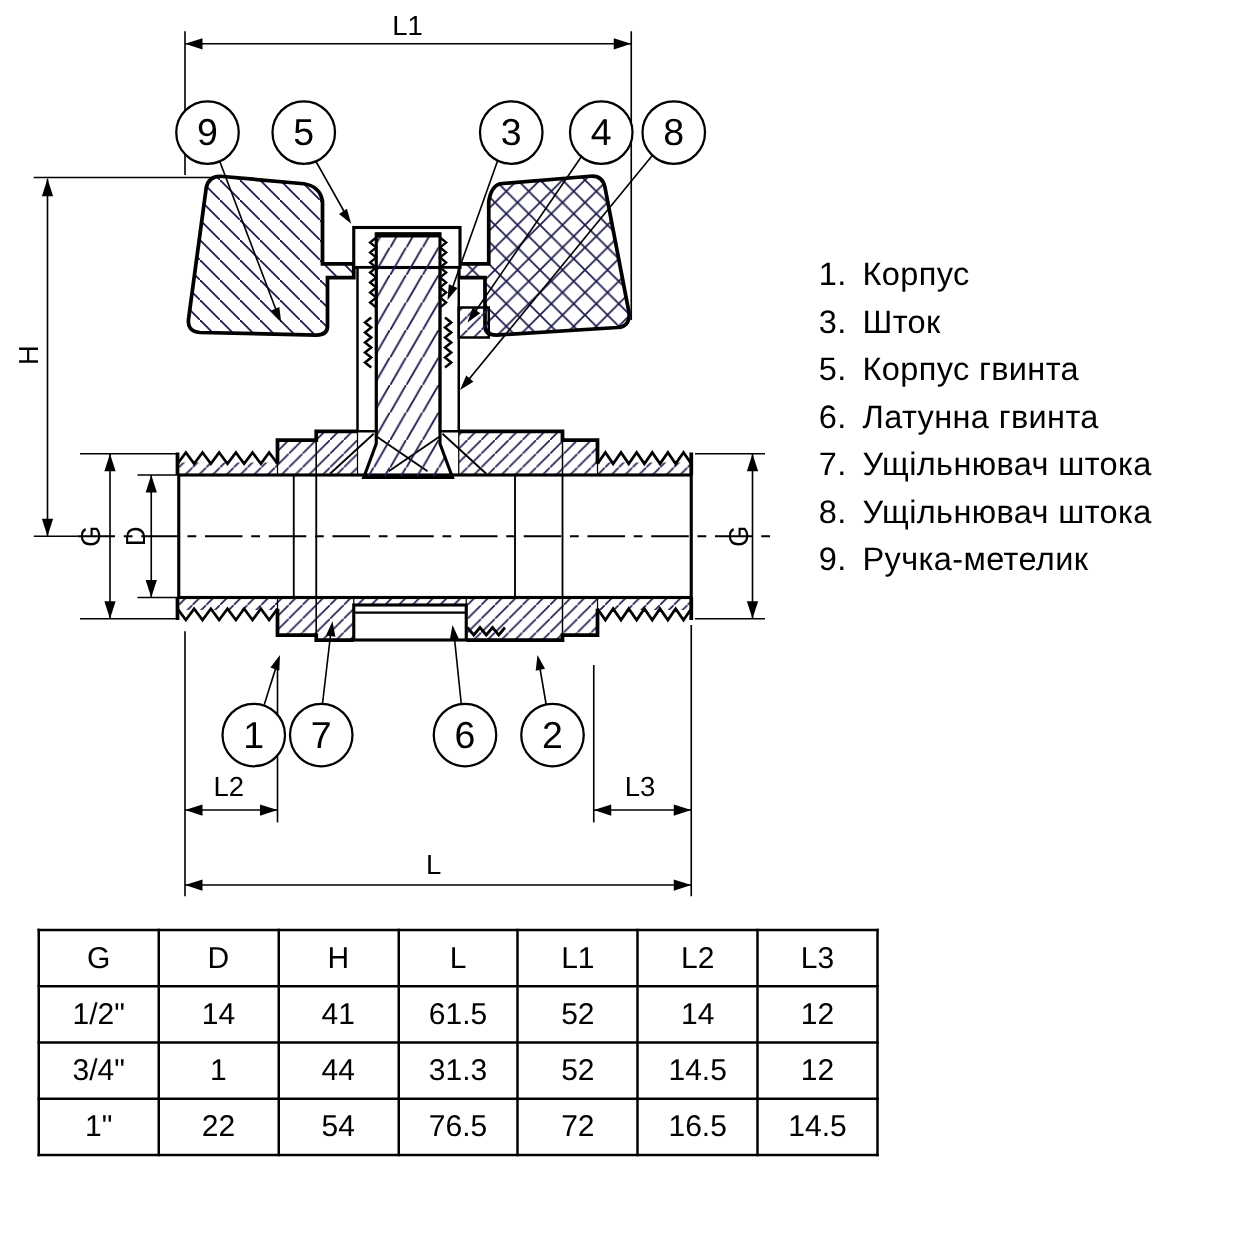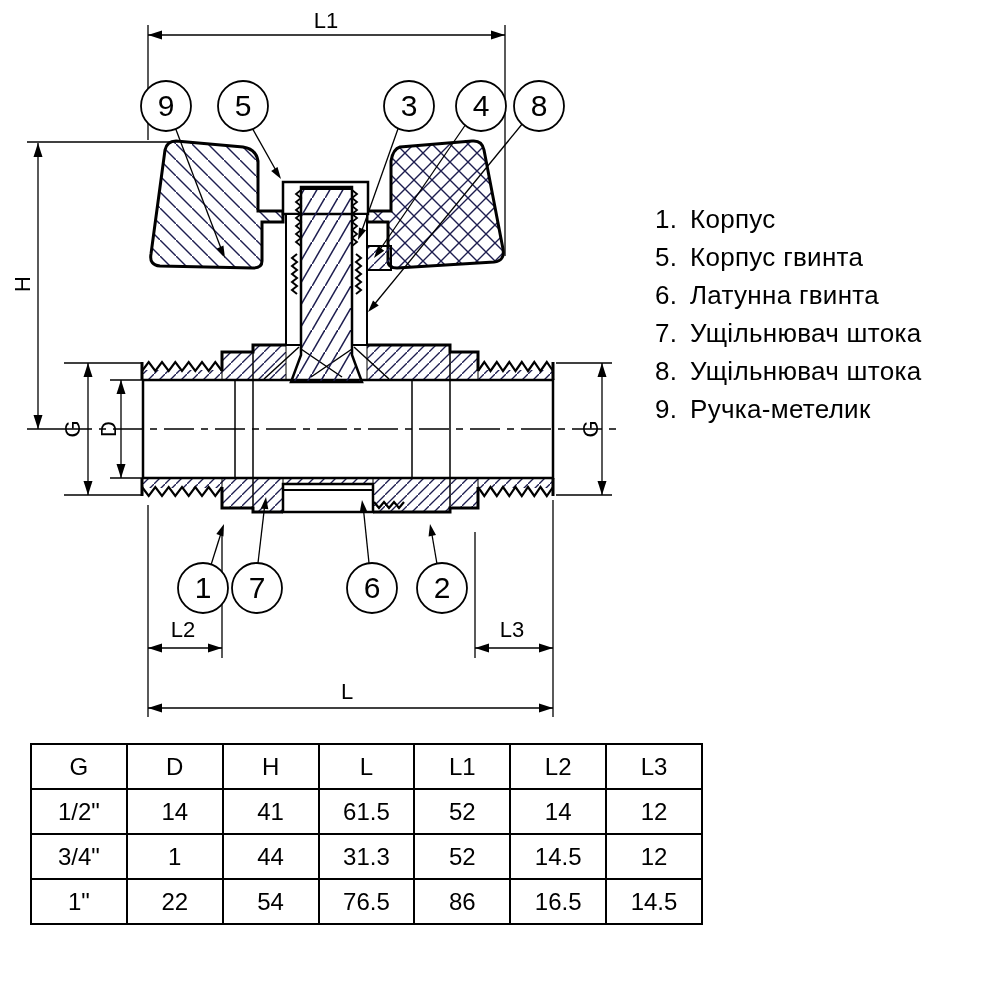--- a/index.html
+++ b/index.html
@@ -244,20 +244,21 @@
     </g>
     <g>
       <circle cx="442" cy="588" r="25" fill="#fff" stroke="#000" stroke-width="1.8"></circle>
       <text class="callout-num" x="442" y="598" text-anchor="middle">2</text>
     </g>
   </g>
 </svg>
 
 <div id="parts-list">
   <div class="part-item"><span class="pnum">1.</span><span>Корпус</span></div>
+  <div class="part-item"><span class="pnum">3.</span><span>Шток</span></div>
   <div class="part-item"><span class="pnum">5.</span><span>Корпус гвинта</span></div>
   <div class="part-item"><span class="pnum">6.</span><span>Латунна гвинта</span></div>
   <div class="part-item"><span class="pnum">7.</span><span>Ущільнювач штока</span></div>
   <div class="part-item"><span class="pnum">8.</span><span>Ущільнювач штока</span></div>
   <div class="part-item"><span class="pnum">9.</span><span>Ручка-метелик</span></div>
 </div>
 
 <table id="spec-table">
   <tbody>
         <tr>
@@ -285,20 +286,20 @@
     <td>31.3</td>
     <td>52</td>
     <td>14.5</td>
     <td>12</td>
   </tr>
   <tr>
     <td>1"</td>
     <td>22</td>
     <td>54</td>
     <td>76.5</td>
-    <td>86</td>
+    <td>72</td>
     <td>16.5</td>
     <td>14.5</td>
   </tr>
 </tbody>
     </table>
 
 </div>
 
 </body></html>

